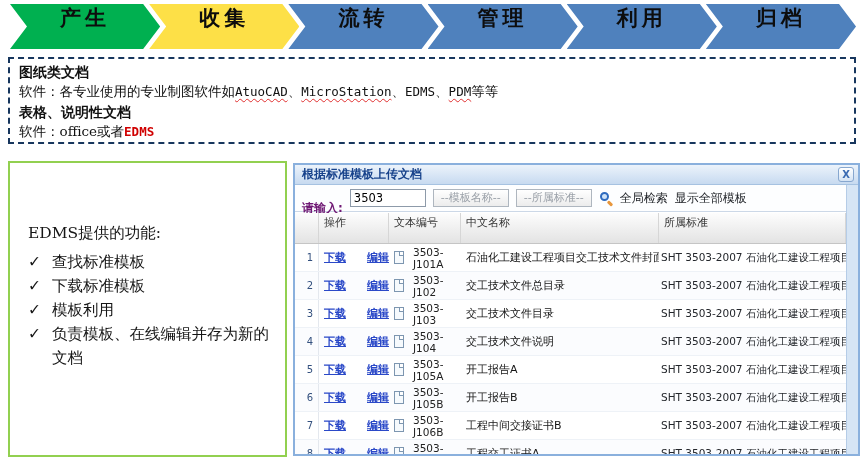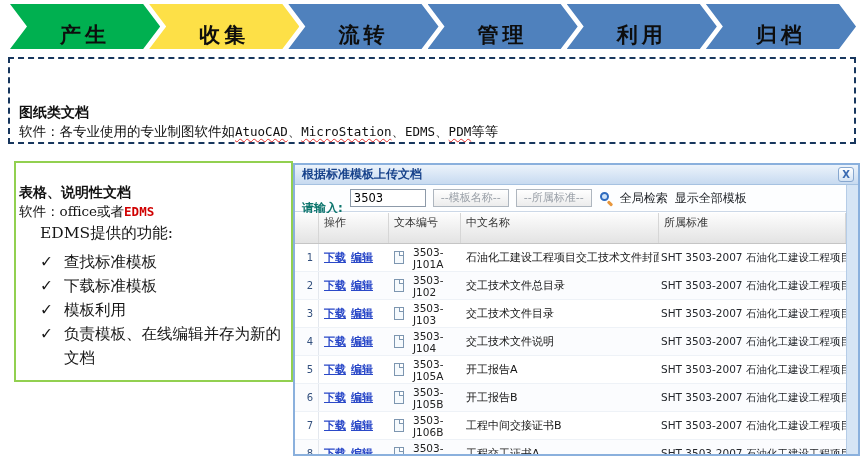--- a/index.html
+++ b/index.html
@@ -1,55 +1,55 @@
 <!DOCTYPE html>
 <html><head>
 <meta charset="utf-8">
 <style>
   * { margin:0; padding:0; box-sizing:border-box; }
   html,body { width:864px; height:466px; background:#fff; font-family:"DejaVu Sans", sans-serif; overflow:hidden; }
   body { position:relative; }
 
   
   .flow { position:absolute; left:10px; top:4px; width:846px; height:45px; display:flex; }
-  .chev { flex:1; display:flex; align-items:flex-end; justify-content:center;
+  .chev { flex:1; display:flex; align-items:flex-start; justify-content:center;
           clip-path: polygon(0 0, calc(100% - 17px) 0, 100% 50%, calc(100% - 17px) 100%, 0 100%, 17px 50%);
           font-family:"DejaVu Serif", serif; font-weight:bold; font-size:21px; color:#0d0d0d; letter-spacing:4px; }
   .chev + .chev { margin-left:-11px; }
 
   
   .doc-box { position:absolute; left:8px; top:57px; width:848px; height:87px;
              border:2px dashed #17365d; padding:3px 9px; font-family:"DejaVu Serif", serif;
              font-size:13.5px; line-height:1.45; color:#111; }
-  .doc-box .bold { font-weight:bold; font-size:14px;margin-top:40px; }
+  .doc-box .bold { font-weight:bold; font-size:14px; }
   .mono { font-family:"DejaVu Sans Mono", monospace; font-size:12.5px;margin-top:12px; }
   .wavy { text-decoration:underline wavy #e03030 1px; text-underline-offset:2px; }
   .red  { color:#d00000; font-weight:bold; }
 
   
-  .feat-box { position:absolute; left:14px; top:161px; width:279px; height:221px;
-              border:2.5px solid #92d050; padding:60px 10px 0 24px;
+  .feat-box { position:absolute; left:8px; top:161px; width:279px; height:296px;
+              border:2.5px solid #92d050; padding:60px 10px 0 18px;
               font-family:"DejaVu Serif", serif; font-size:15.5px; color:#151515; }
   .feat-title { margin-bottom:6px; }
   .feat-item { display:flex; line-height:24px; }
   .feat-item .chk { width:24px; flex:none; font-family:"DejaVu Sans", sans-serif; }
 
   
   .dialog { position:absolute; left:293px; top:163px; width:567px; height:293px;
             border:2px solid #8ab0dd; background:#fff; }
   .titlebar { height:20px; background:linear-gradient(#ecf3fb,#c7daf0); border-bottom:1px solid #a6c2e1;
               display:flex; align-items:center; padding:0 4px 0 7px; }
   .title-text { color:#17428b; font-weight:bold; font-size:12px; }
   .close-btn { margin-left:auto; width:16px; height:15px; background:linear-gradient(#ffffff,#d4e3f4);
                border:1px solid #87a7cf; border-radius:3px; color:#3a6ab2; font-size:10px; font-weight:bold;
                line-height:13px; text-align:center; cursor:pointer; }
 
   .searchbar { height:27px; display:flex; align-items:center; gap:7px; padding:0 7px;
                background:#fdfeff; border-bottom:1px solid #ccd8e7; }
-  .search-label { color:#0f766e; font-weight:bold; font-size:12px;margin-top:20px; }
+  .search-label { color:#701a75; font-weight:bold; font-size:12px;margin-top:20px; }
   .search-input { width:76px; height:18px; border:1px solid #8d9aa9; font-size:11.5px; padding:1px 3px;
                   font-family:"DejaVu Sans", sans-serif; }
   .fake-select { width:76px; height:18px; border:1px solid #aeb6bf; background:linear-gradient(#fff,#ececec);
                  color:#9aa0a8; font-size:11px; line-height:16px; text-align:center; cursor:pointer;
                  overflow:hidden; white-space:nowrap; }
   .mag { position:relative; width:14px; height:14px; flex:none; cursor:pointer; }
   .mag .lens { position:absolute; left:1px; top:1px; width:9px; height:9px; border:2px solid #2f6bbf;
                border-radius:50%; background:#cfe3f8; }
   .mag .handle { position:absolute; right:0; bottom:0; width:6px; height:3px; background:#e8973d;
                  transform:rotate(45deg); border-radius:1px; }
@@ -62,21 +62,21 @@
   .c-num  { width:24px; flex:none; }
   .c-op   { width:70px; flex:none; }
   .c-code { width:72px; flex:none; }
   .c-name { width:198px; flex:none; }
   .c-std  { flex:1; }
 
   .trow { display:flex; align-items:center; height:28px; border-bottom:1px solid #eef2f7; font-size:11px; }
   .trow:nth-child(even) { background:#fbfcfe; }
   .trow .c-num { text-align:right; padding-right:5px; color:#33507e; font-size:10px;
                  border-right:1px solid #e4e8ee; height:100%; line-height:28px; }
-  .trow .c-op { padding-left:5px; display:flex; gap:5px; }
+  .trow .c-op { padding-left:5px; display:flex; gap:17px;justify-content:space-between; }
   .trow a { color:#2b49c8; font-weight:bold; text-decoration:underline; font-size:11px; cursor:pointer; }
   .trow .c-code { padding-left:5px; display:flex; align-items:center; gap:9px; color:#222; font-size:10.5px; }
   .doc-ico { width:10px; height:13px; flex:none; background:#f6fafd; border:1px solid #7d96b0; position:relative; }
   .doc-ico::after { content:""; position:absolute; right:0; top:0; width:3px; height:3px;
                     background:#fff; border-left:1px solid #7d96b0; border-bottom:1px solid #7d96b0; }
   .trow .c-name { padding-left:5px; color:#141414; white-space:nowrap; overflow:hidden; }
   .trow .c-std { color:#23262b; font-size:10.5px; white-space:nowrap; overflow:hidden; padding-left:2px; }
 
   .vscroll { position:absolute; right:0; top:20px; bottom:0; width:12px;
              background:#d6e5f5; border-left:1px solid #b5cce7; cursor:pointer; }

